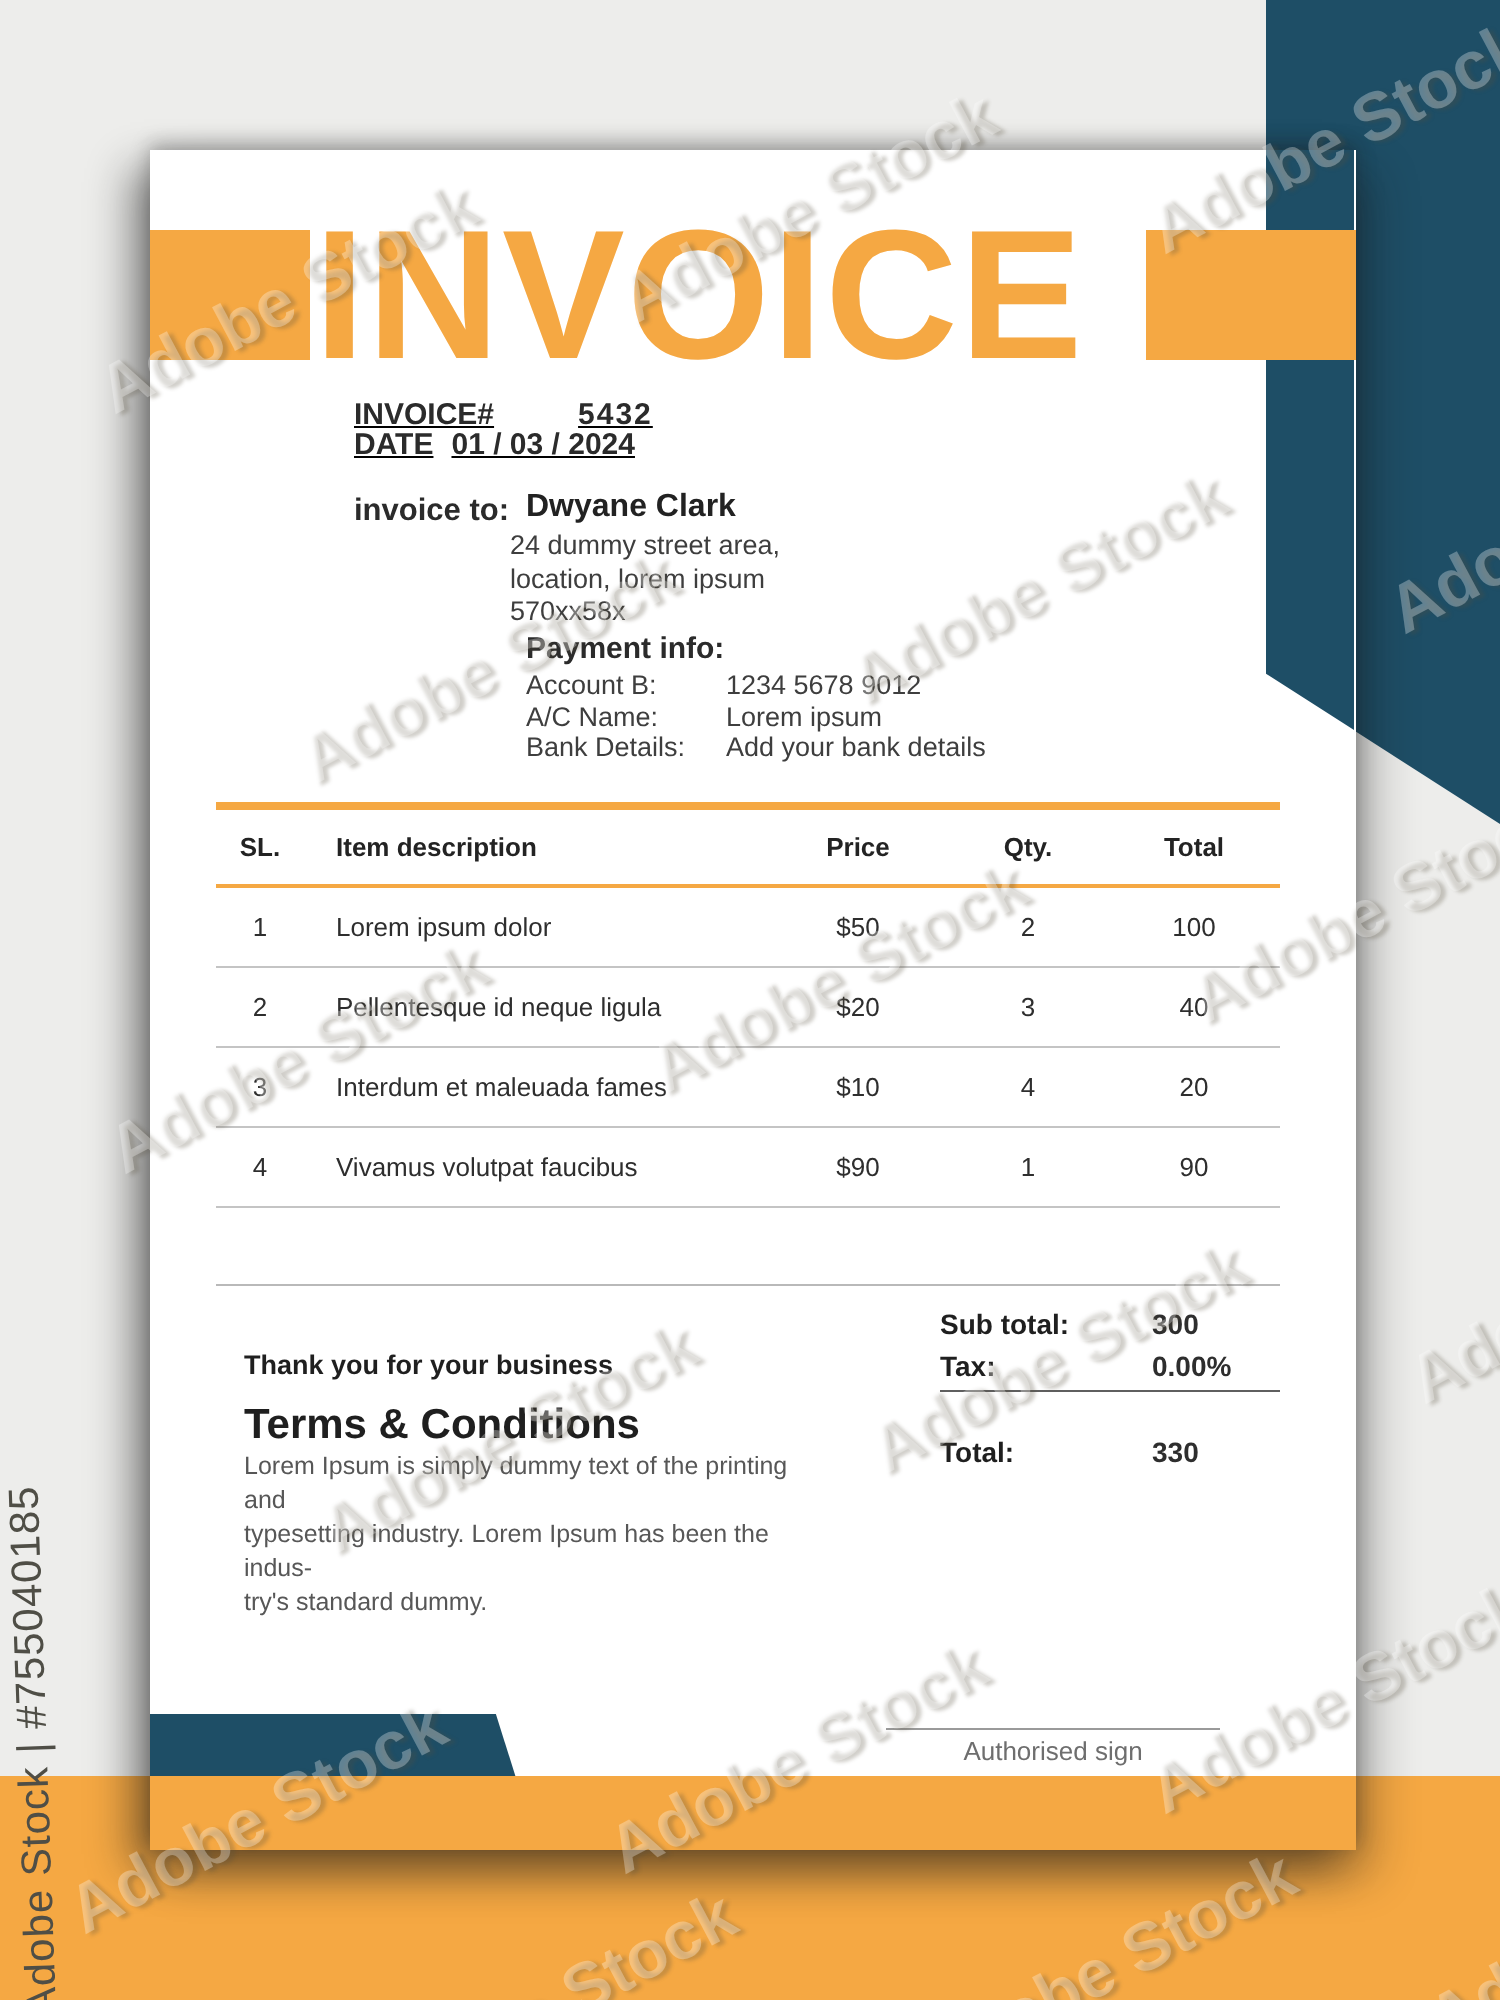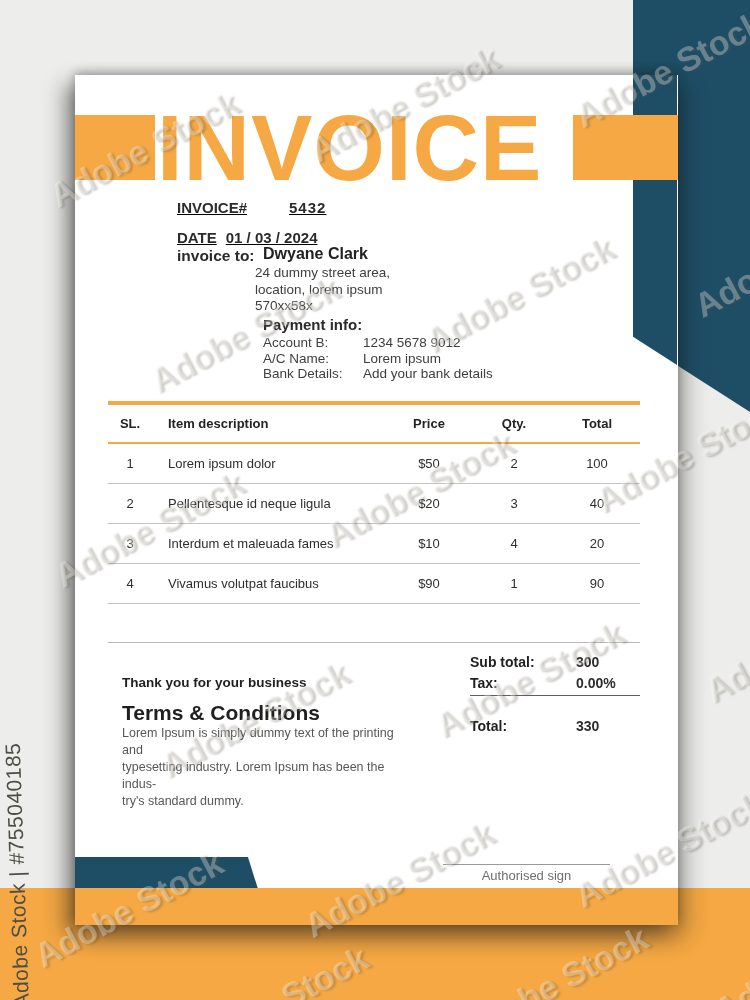--- a/index.html
+++ b/index.html
@@ -21,21 +21,21 @@
               clip-path:polygon(0 0,100% 0,100% 100%,0 90.3%);z-index:1;}
   .band-left{left:0;top:40px;width:80px;height:65px;background:var(--orange,#F5A843);z-index:2;}
   .band-right{left:498px;top:40px;width:105px;height:65px;background:var(--orange,#F5A843);z-index:2;}
   .page-title{left:82px;top:30px;height:85px;display:flex;align-items:center;z-index:3;
               font-size:92px;font-weight:bold;letter-spacing:1px;color:var(--orange,#F5A843);line-height:1;}
 
   
   .lbl{font-weight:bold;color:#2b2b2b;}
   .meta-row{display:flex;font-size:15px;text-decoration:underline;}
   .meta-1{left:102px;top:124px;}
-  .meta-2{left:102px;top:154px;}
+  .meta-2{left:102px;top:139px;}
   .meta-1 .val{margin-left:42px;font-weight:bold;color:#2b2b2b;letter-spacing:1px;}
   .meta-2 .val{margin-left:9px;font-weight:bold;color:#2b2b2b;}
 
   .invto-lbl{left:102px;top:172px;font-size:15.5px;}
   .invto-name{left:188px;top:170px;font-size:16px;font-weight:bold;color:#222;}
   .addr{left:180px;top:190px;font-size:13.5px;color:#3e3e3e;line-height:16.5px;}
 
   .pay-h{left:188px;top:241px;font-size:15px;}
   .pay-rows{left:188px;top:260px;font-size:13.5px;color:#3e3e3e;line-height:15.5px;}
   .pay-row{display:flex;}

